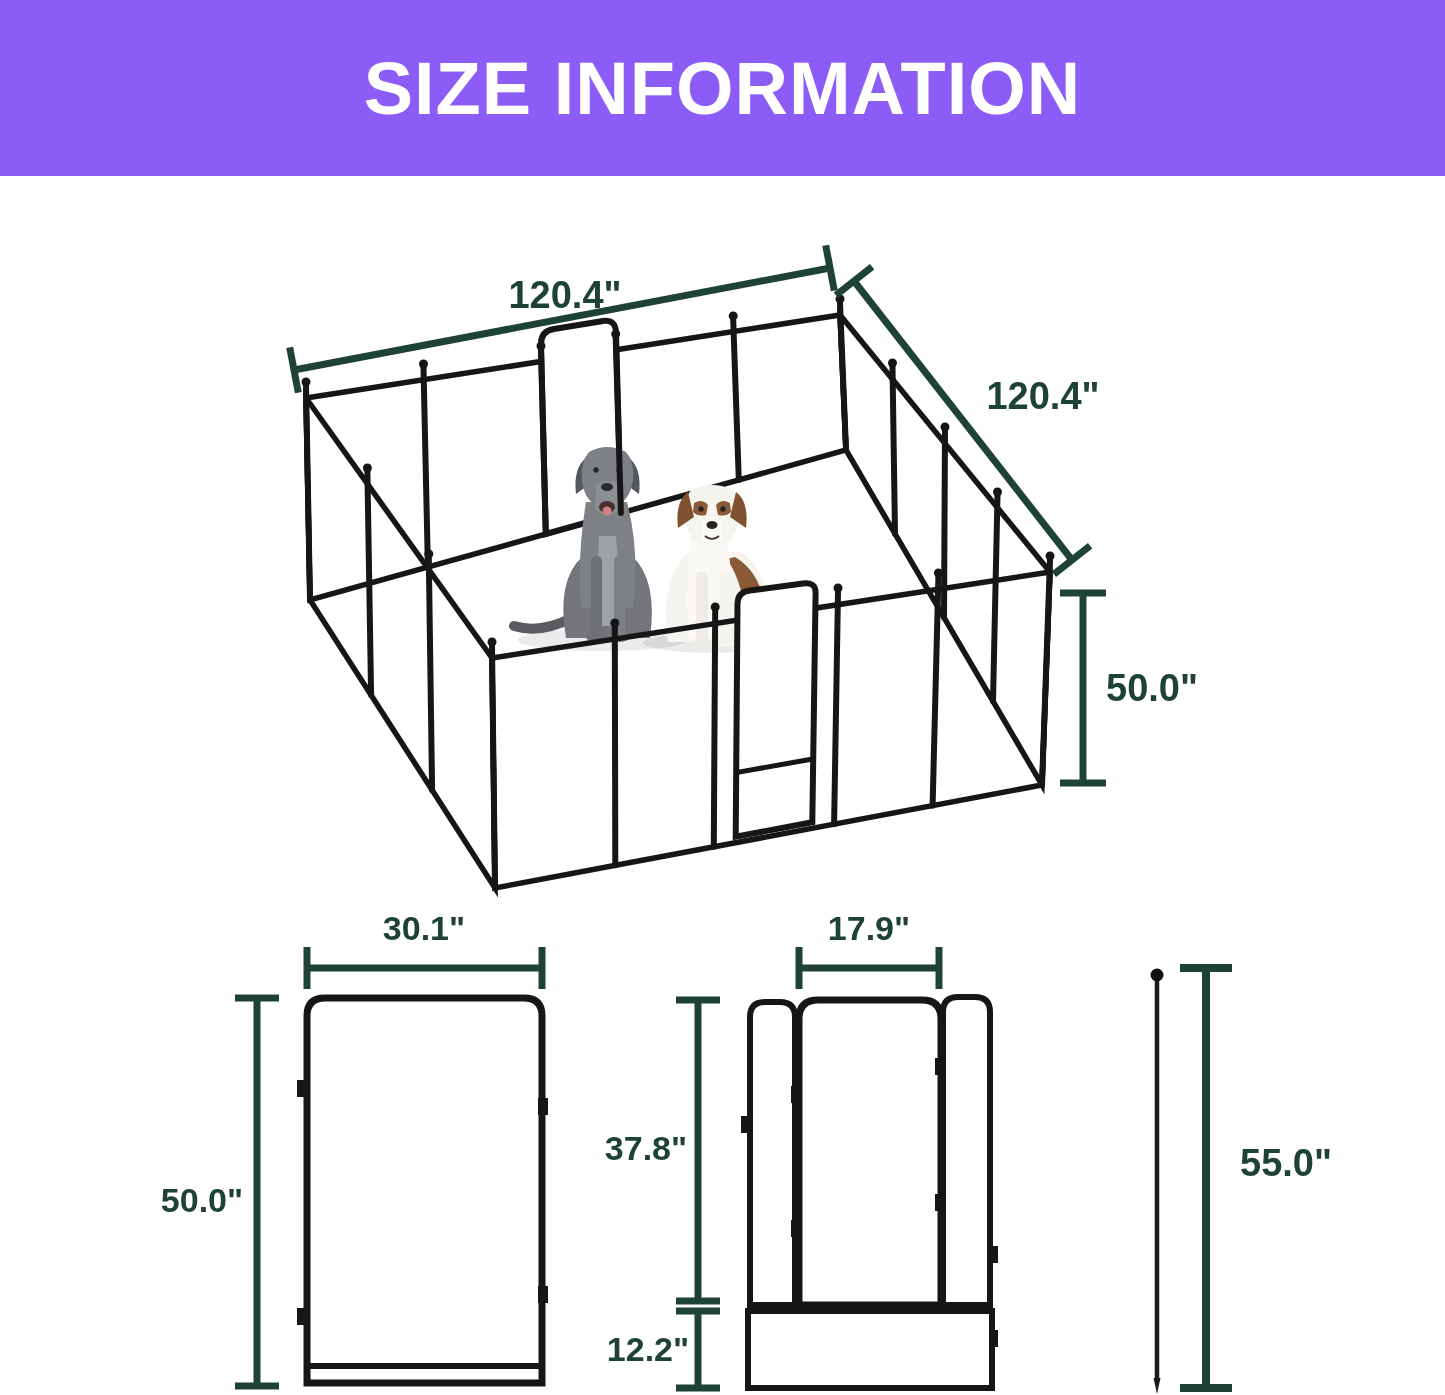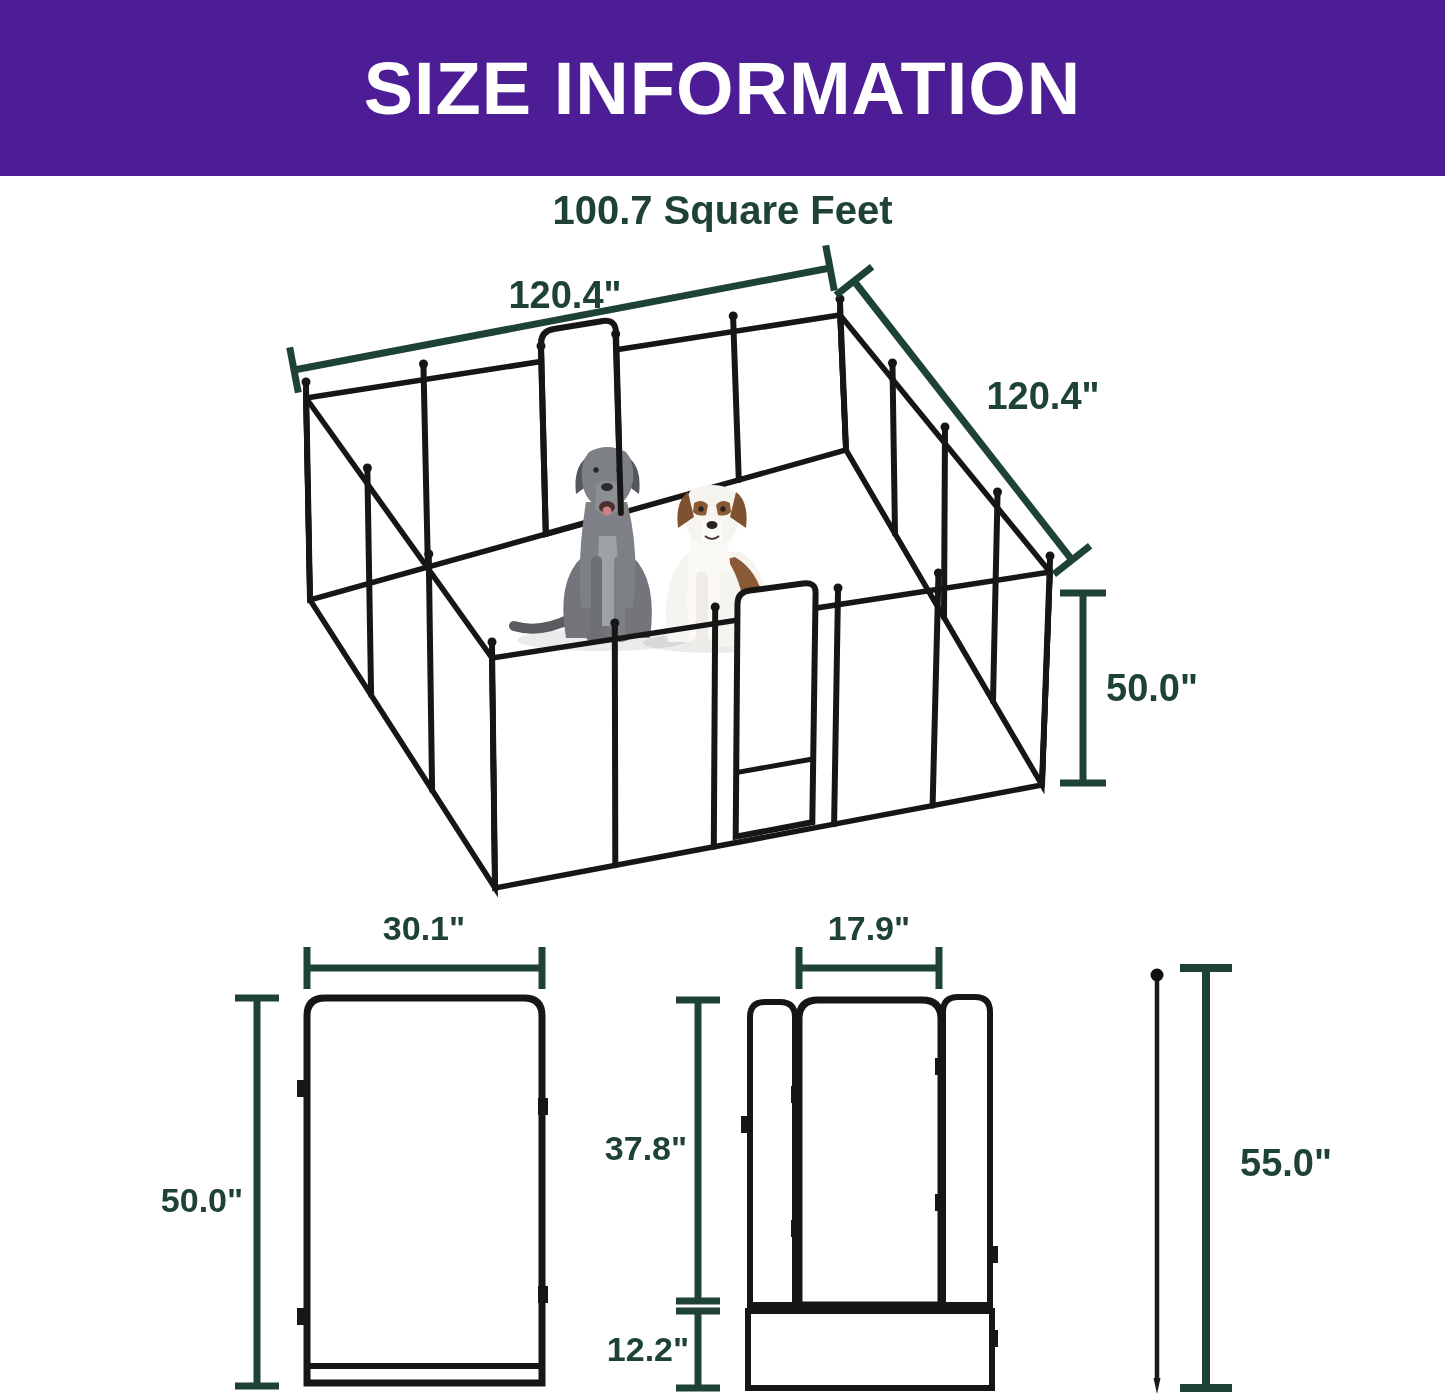--- a/index.html
+++ b/index.html
@@ -1,18 +1,18 @@
 <!DOCTYPE html>
 <html><head>
 <meta charset="utf-8">
 <style>
   html,body{margin:0;padding:0;background:#fff;}
   .page{position:relative;width:1445px;height:1395px;background:#ffffff;overflow:hidden;
         font-family:"Liberation Sans",sans-serif;}
-  .banner{position:absolute;top:0;left:0;width:1445px;height:176px;background:#4c1d95;
+  .banner{position:absolute;top:0;left:0;width:1445px;height:176px;background:#8b5cf6;
           display:flex;align-items:center;justify-content:center;}
   .banner h1{margin:0;color:#ffffff;font-size:74px;font-weight:700;letter-spacing:1px;}
   .subtitle{position:absolute;top:188px;left:0;width:1445px;text-align:center;
             color:#1e4336;font-size:40px;font-weight:700;}
   svg.diagram{position:absolute;left:0;top:0;width:1445px;height:1395px;}
   svg text{font-family:"Liberation Sans",sans-serif;font-weight:700;fill:#1e4336;}
   .dim{stroke:#1e4336;stroke-width:7;fill:none;stroke-linecap:butt;}
   .dim-thick{stroke:#1e4336;stroke-width:8;fill:none;}
   .frame{stroke:#161616;fill:none;}
   .post{stroke:#161616;stroke-width:6;stroke-linecap:round;}
@@ -23,21 +23,20 @@
 </style>
 </head>
 <body>
 
 <div class="page">
 
   <div class="banner">
     <h1>SIZE INFORMATION</h1>
   </div>
 
-  <div class="subtitle">100.7 Square Feet</div>
 
   <svg class="diagram" viewBox="0 0 1445 1395">
     <defs>
       <pattern id="mBL" width="15" height="23" patternUnits="userSpaceOnUse" patternTransform="skewY(-12)">
         <path d="M0 0.8 H15 M0.8 0 V23" stroke="#242424" stroke-width="1.6" fill="none"></path>
       </pattern>
       <pattern id="mBR" width="13" height="21" patternUnits="userSpaceOnUse" patternTransform="skewY(55)">
         <path d="M0 0.8 H13 M0.8 0 V21" stroke="#242424" stroke-width="1.6" fill="none"></path>
       </pattern>
       <pattern id="mFL" width="14" height="22" patternUnits="userSpaceOnUse" patternTransform="skewY(56)">

